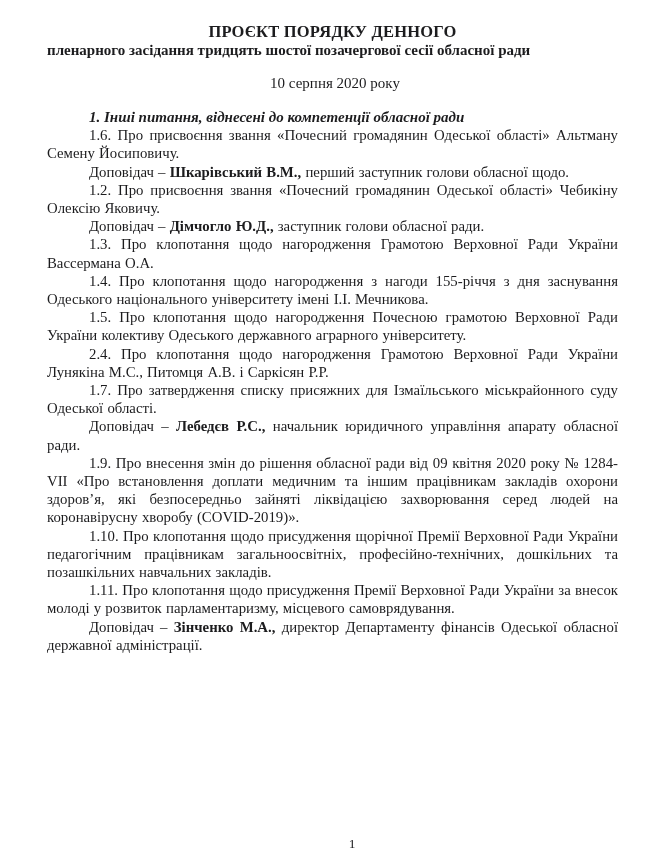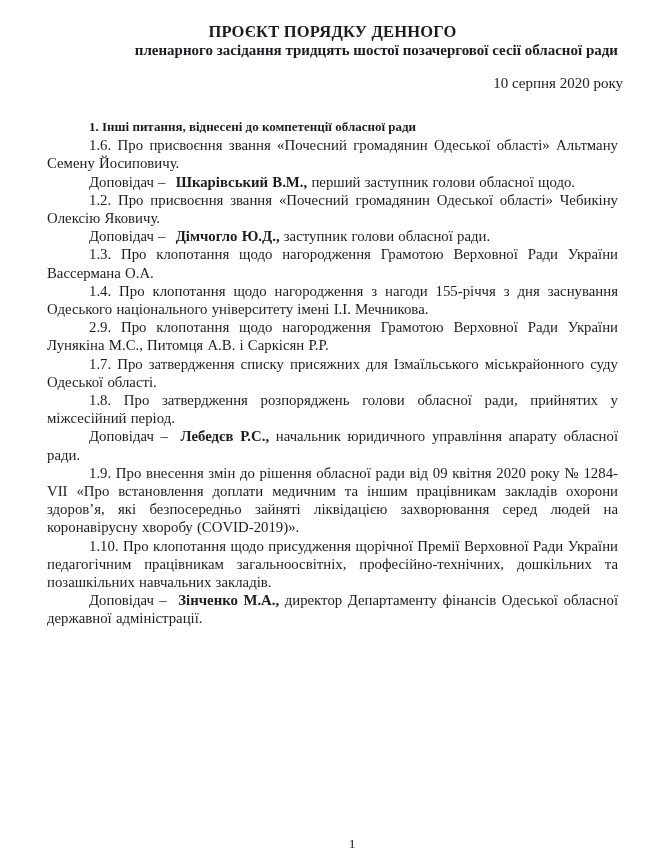--- a/index.html
+++ b/index.html
@@ -19,48 +19,49 @@
     position: relative;
   }
   .doc-title {
     text-align: center;
     font-weight: bold;
     font-size: 16.5px;
     line-height: 19px;
     letter-spacing: 0.2px;
   }
   .doc-subtitle {
-    text-align: right;
+    text-align: left;
     font-weight: bold;
     font-size: 15px;
     line-height: 19px;
   }
   .doc-date {
-    text-align: right;
+    text-align: center;
     font-size: 15px;
     line-height: 19px;
     margin-top: 14px;
     margin-right: -5px;
   }
   .section-heading {
     font-weight: bold;
-    font-size: 13px;
+    font-size: 15px;
     line-height: 18.2px;
     text-indent: 42px;
-    margin-top: 25px;
+    margin-top: 15px;
+    font-style: italic;
   }
   .doc-body p {
     margin: 0;
     font-size: 14.8px;
     line-height: 18.2px;
     text-align: justify;
     text-indent: 42px;
     word-spacing: 0.5px;
   }
-  .doc-body .bold { font-weight: bold; margin-left: 6px; }
+  .doc-body .bold { font-weight: bold; }
   .page-footer {
     position: absolute;
     top: 836px;
     left: 0;
     width: 660px;
     box-sizing: border-box;
     padding-left: 44px;
     text-align: center;
     font-size: 13.5px;
     line-height: 16px;
@@ -74,22 +75,23 @@
   <div class="doc-subtitle">пленарного засідання тридцять шостої позачергової сесії обласної ради</div>
   <div class="doc-date">10 серпня 2020 року</div>
   <div class="section-heading">1. Інші питання, віднесені до компетенції обласної ради</div>
   <div class="doc-body">
       <p><span>1.6. Про присвоєння звання «Почесний громадянин Одеської області» Альтману Семену Йосиповичу.</span></p>
       <p><span>Доповідач – </span><span class="bold">Шкарівський В.М.,</span><span> перший заступник голови обласної щодо.</span></p>
       <p><span>1.2. Про присвоєння звання «Почесний громадянин Одеської області» Чебикіну Олексію Яковичу.</span></p>
       <p><span>Доповідач – </span><span class="bold">Дімчогло Ю.Д.,</span><span> заступник голови обласної ради.</span></p>
       <p><span>1.3. Про клопотання щодо нагородження Грамотою Верховної Ради України Вассермана О.А.</span></p>
       <p><span>1.4. Про клопотання щодо нагородження з нагоди 155-річчя з дня заснування Одеського національного університету імені І.І. Мечникова.</span></p>
-      <p><span>2.9. Про клопотання щодо нагородження Грамотою Верховної Ради України Лунякіна М.С., Питомця А.В. і Саркісян Р.Р.</span></p>
+      <p><span>1.5. Про клопотання щодо нагородження Почесною грамотою Верховної Ради України колективу Одеського державного аграрного університету.</span></p>
+      <p><span>2.4. Про клопотання щодо нагородження Грамотою Верховної Ради України Лунякіна М.С., Питомця А.В. і Саркісян Р.Р.</span></p>
       <p><span>1.7. Про затвердження списку присяжних для Ізмаїльського міськрайонного суду Одеської області.</span></p>
-      <p><span>1.8. Про затвердження розпоряджень голови обласної ради, прийнятих у міжсесійний період.</span></p>
       <p><span>Доповідач – </span><span class="bold">Лебедєв Р.С.,</span><span> начальник юридичного управління апарату обласної ради.</span></p>
       <p><span>1.9. Про внесення змін до рішення обласної ради від 09 квітня 2020 року № 1284-VII «Про встановлення доплати медичним та іншим працівникам закладів охорони здоров’я, які безпосередньо зайняті ліквідацією захворювання серед людей на коронавірусну хворобу (COVID-2019)».</span></p>
       <p><span>1.10. Про клопотання щодо присудження щорічної Премії Верховної Ради України педагогічним працівникам загальноосвітніх, професійно-технічних, дошкільних та позашкільних навчальних закладів.</span></p>
+      <p><span>1.11. Про клопотання щодо присудження Премії Верховної Ради України за внесок молоді у розвиток парламентаризму, місцевого самоврядування.</span></p>
       <p><span>Доповідач – </span><span class="bold">Зінченко М.А.,</span><span> директор Департаменту фінансів Одеської обласної державної адміністрації.</span></p>
     </div>
   <div class="page-footer">1</div>
 </div>
 
 </body></html>

